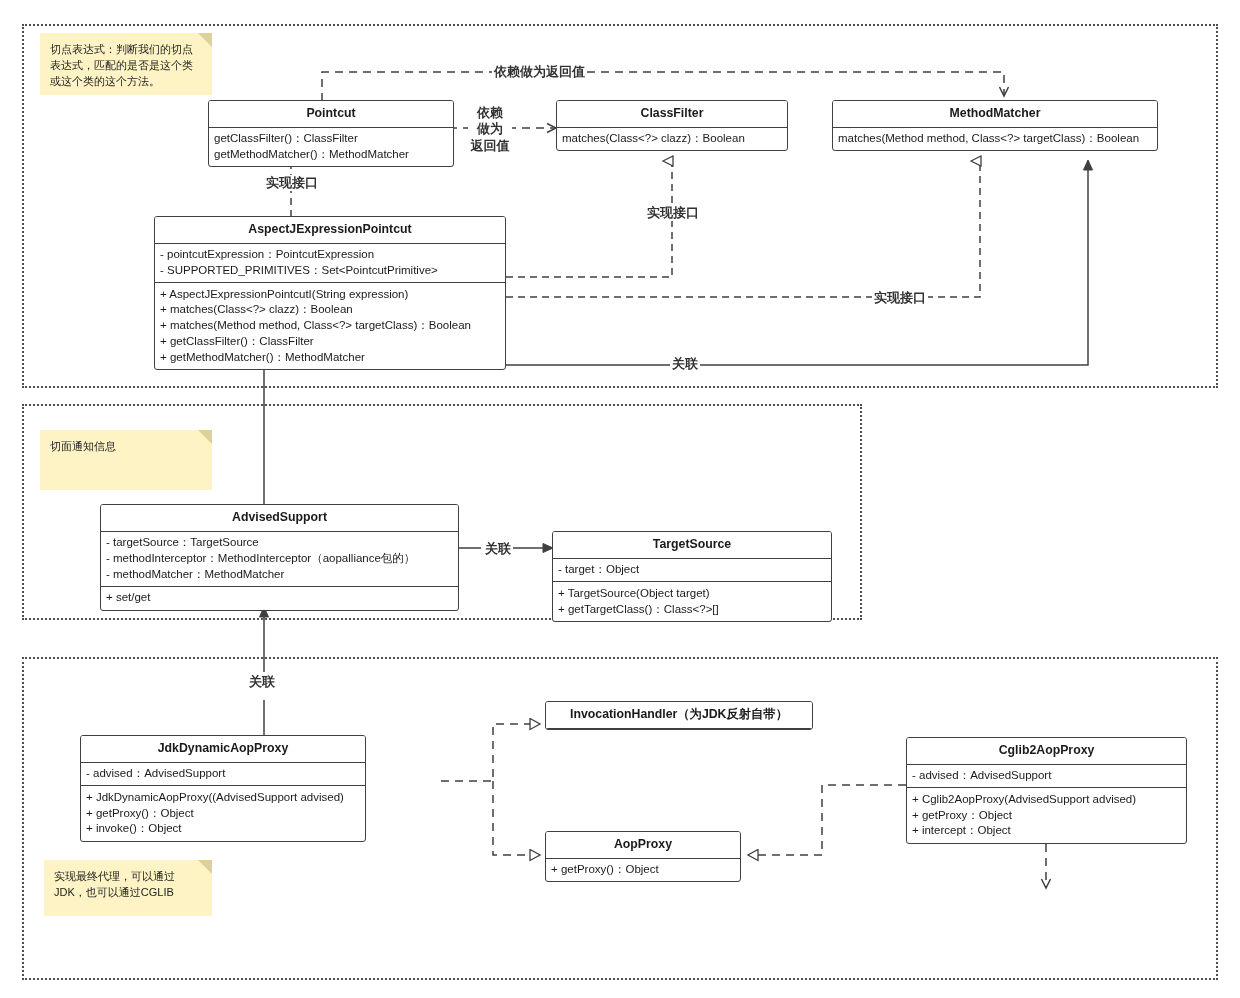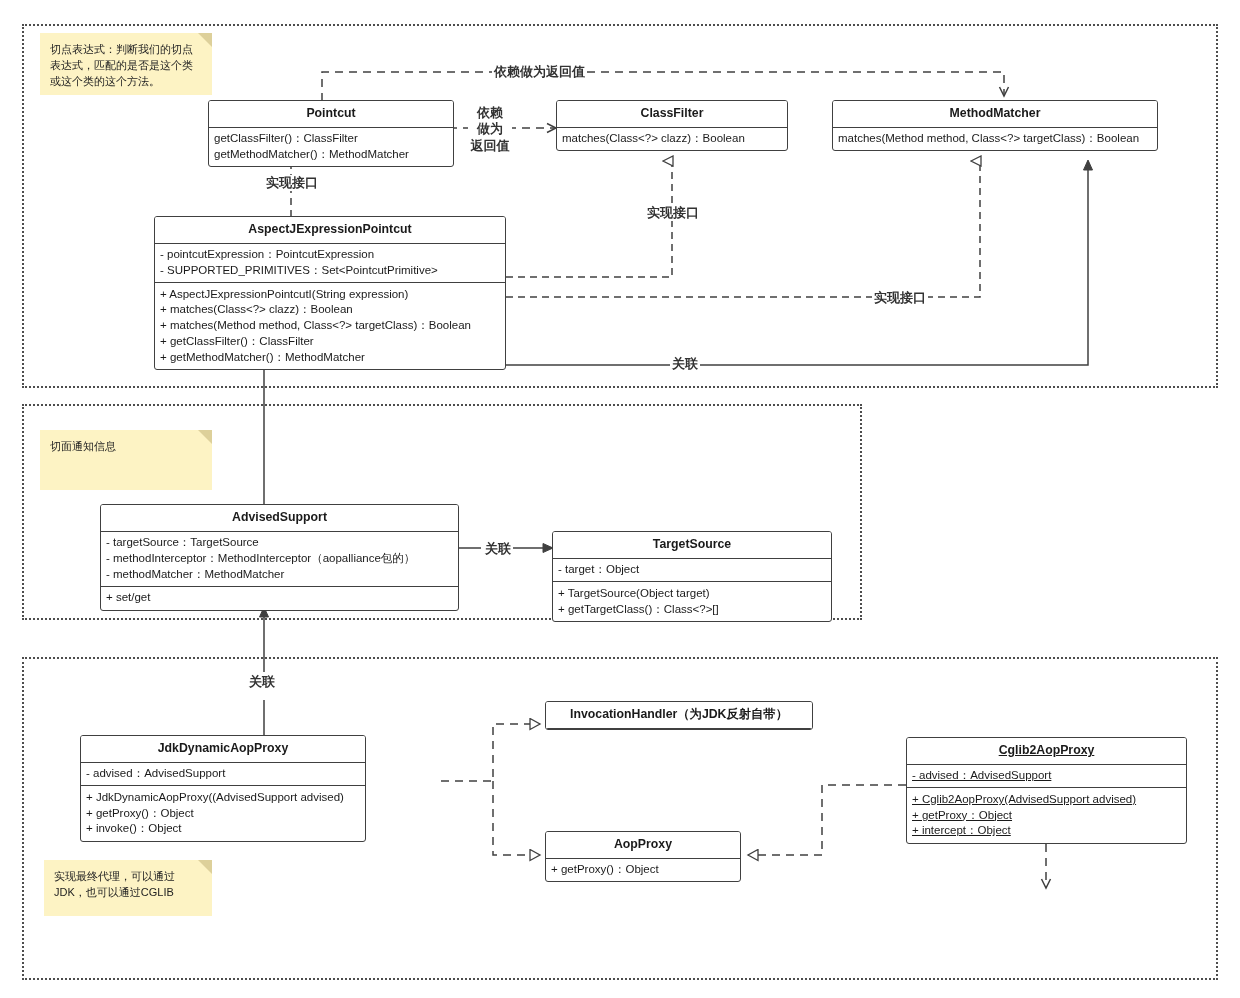--- a/index.html
+++ b/index.html
@@ -270,21 +270,21 @@
     <div class="title">InvocationHandler（为JDK反射自带）</div>
   </div>
 
   <div class="uml" style="left:545px; top:831px; width:196px;">
     <div class="title">AopProxy</div>
     <div class="compartment">
       <div class="row">+ getProxy()：Object</div>
     </div>
   </div>
 
-  <div class="uml" style="left:906px; top:737px; width:281px;text-decoration:underline;">
+  <div class="uml" style="left:906px; top:737px; width:281px;">
     <div class="title">Cglib2AopProxy</div>
     <div class="compartment">
       <div class="row">- advised：AdvisedSupport</div>
     </div>
     <div class="compartment">
       <div class="row">+ Cglib2AopProxy(AdvisedSupport advised)</div>
       <div class="row">+ getProxy：Object</div>
       <div class="row">+ intercept：Object</div>
     </div>
   </div>

